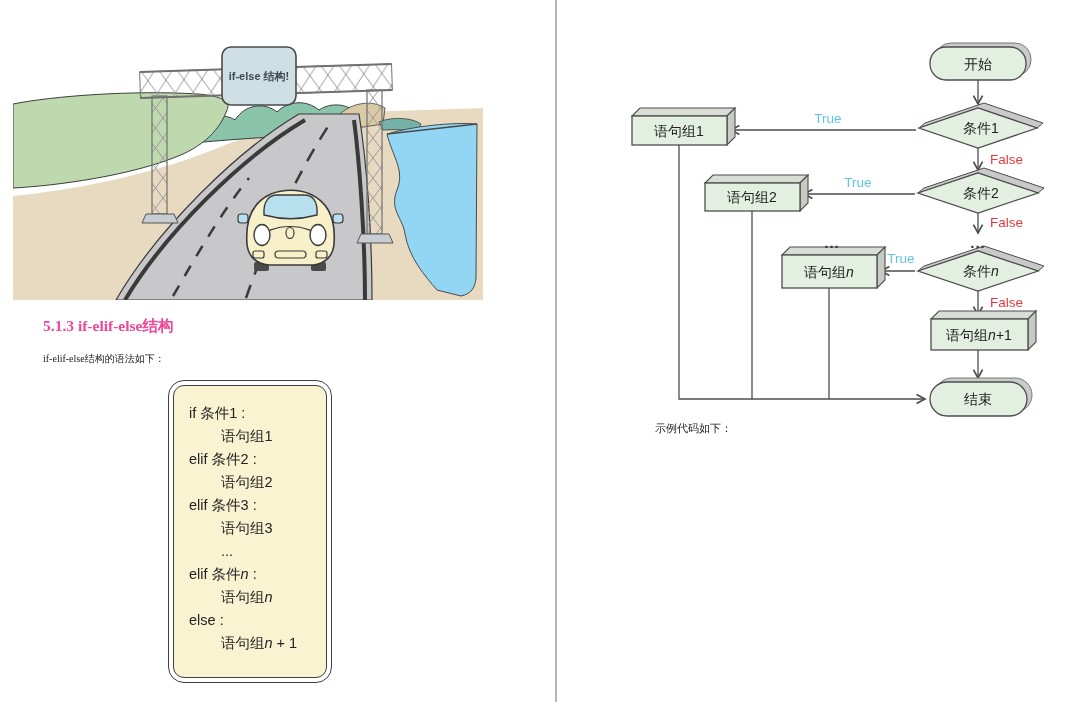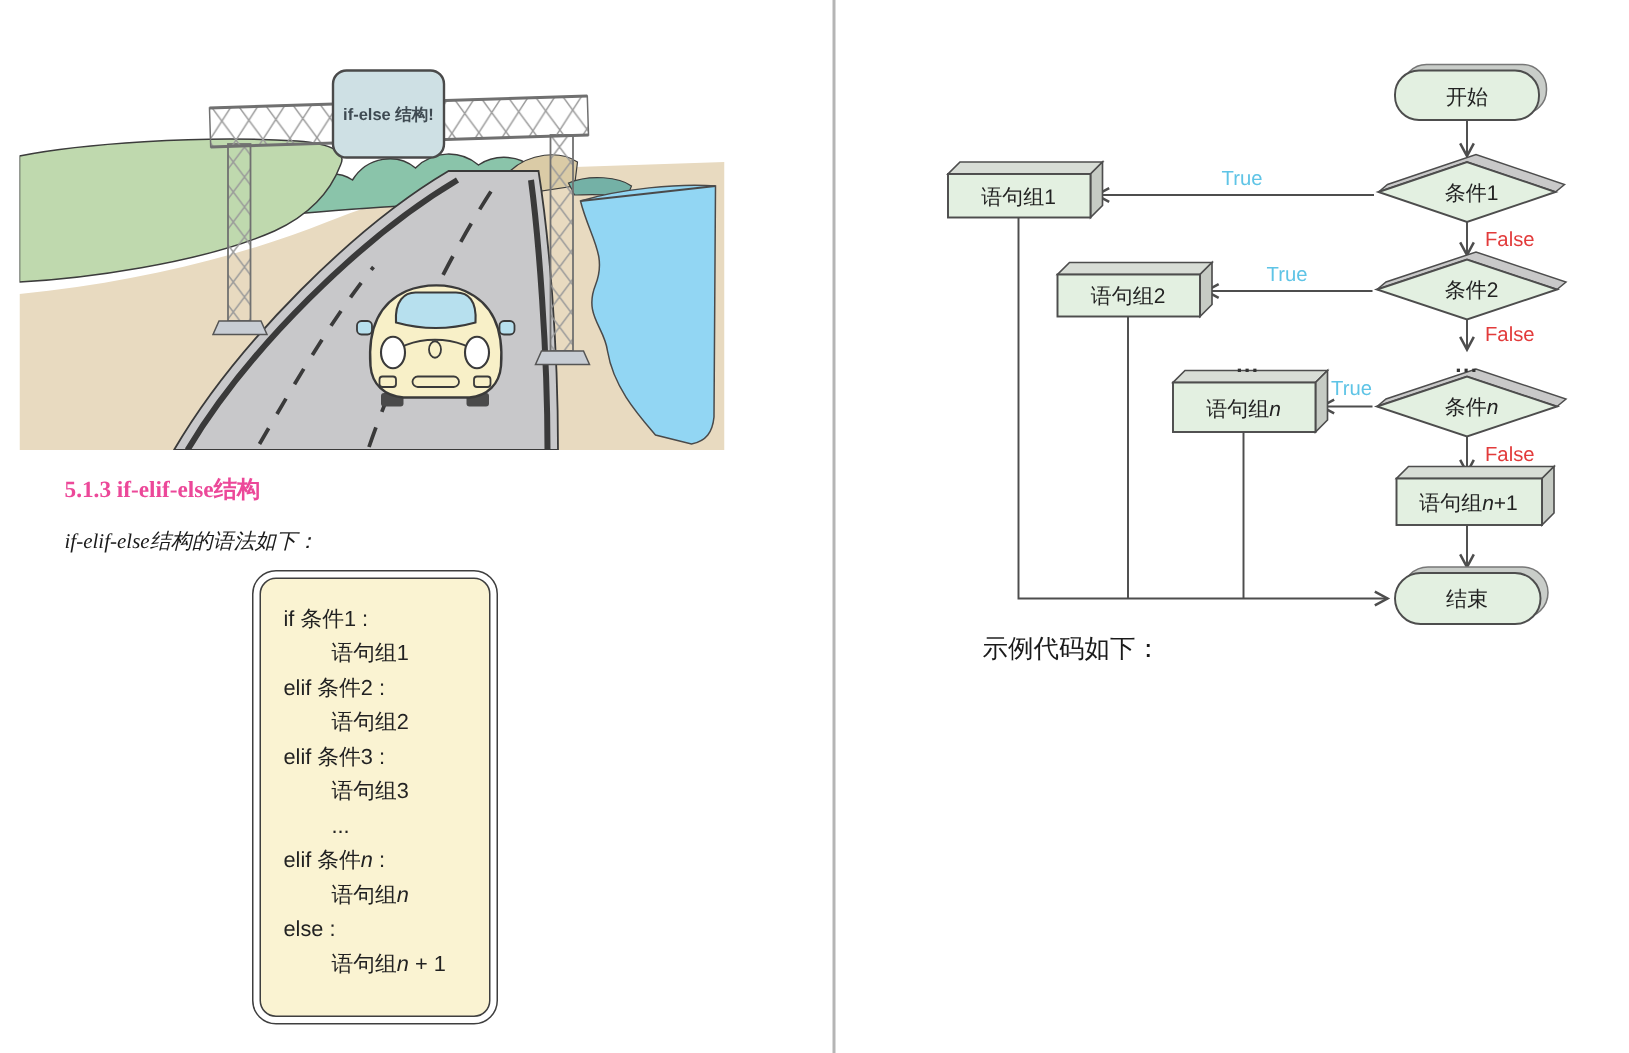--- a/index.html
+++ b/index.html
@@ -2,22 +2,22 @@
 <html><head>
 <meta charset="utf-8">
 <style>
   html,body{margin:0;padding:0;}
   body{width:1086px;height:702px;background:#ffffff;position:relative;overflow:hidden;
        font-family:"Liberation Sans",sans-serif;}
   .abs{position:absolute;}
   
   .heading{left:43px;top:316px;font-family:"Liberation Serif",serif;font-weight:bold;
            font-size:15.5px;color:#ec4899;}
-  .intro{left:43px;top:352px;font-family:"Liberation Serif",serif;font-size:14px;color:#1a1a1a;font-style:italic;}
-  .caption{left:655px;top:421px;font-family:"Liberation Serif",serif;font-size:17px;color:#1a1a1a;}
+  .intro{left:43px;top:352px;font-family:"Liberation Serif",serif;font-size:10px;color:#1a1a1a;}
+  .caption{left:655px;top:421px;font-family:"Liberation Serif",serif;font-size:11px;color:#1a1a1a;}
   
   .divider{left:555px;top:0;width:1.5px;height:702px;background:#b5b5b5;}
   
   .codebox-outer{left:168px;top:380px;width:164px;height:303px;box-sizing:border-box;
                  border:1.6px solid #3f3f3f;border-radius:16px;padding:4px;background:#ffffff;}
   .codebox-inner{width:100%;height:100%;box-sizing:border-box;border:1.2px solid #3f3f3f;
                  border-radius:11px;background:#FAF3D2;padding:16px 8px 0 15px;
                  font-size:14.5px;line-height:23px;color:#222222;}
   .code-line{white-space:pre;}
   .code-line.indent{padding-left:32px;}

